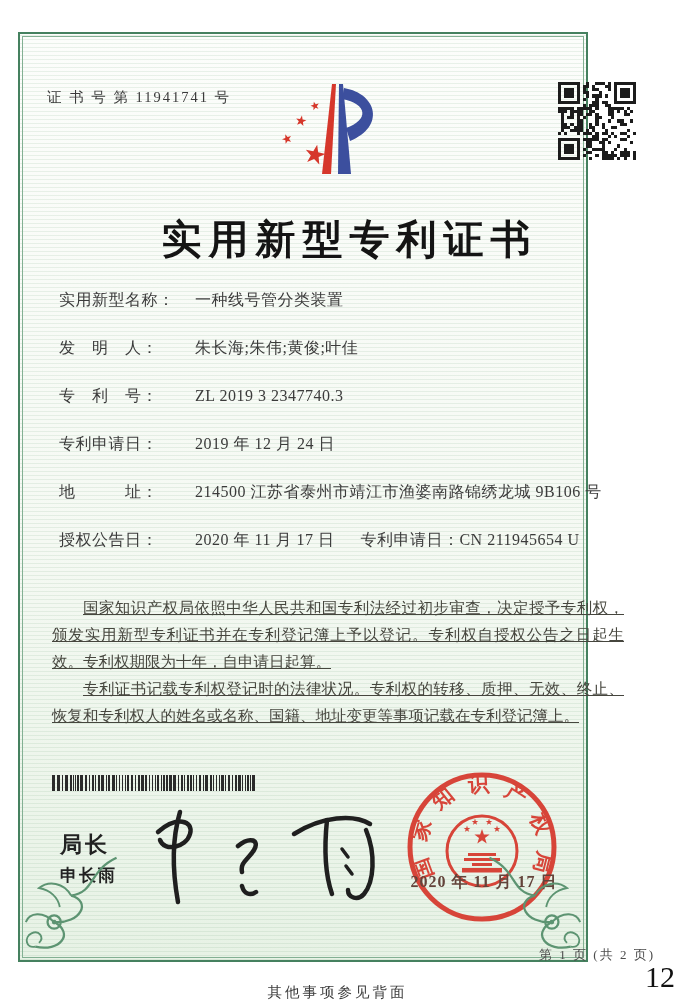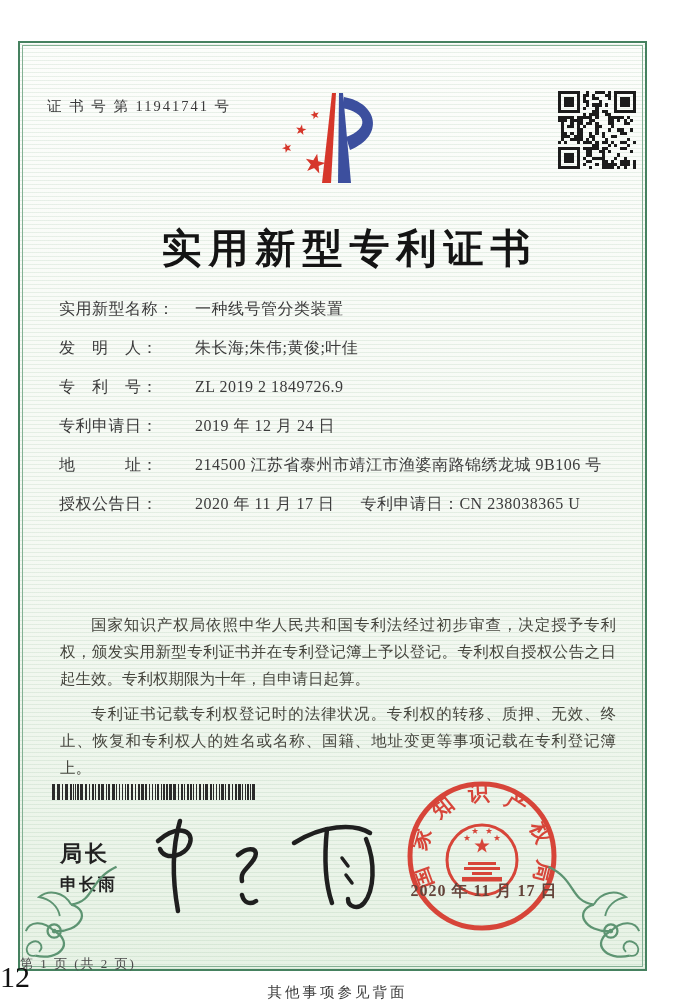--- a/index.html
+++ b/index.html
@@ -1,53 +1,53 @@
 <!DOCTYPE html>
 <html><head>
 <meta charset="utf-8">
 <style>
   html,body{margin:0;padding:0;}
   body{width:675px;height:1000px;background:#ffffff;position:relative;overflow:hidden;
        font-family:"Liberation Serif", serif;}
   .page{position:absolute;inset:0;}
   
-  .frame{position:absolute;left:18px;top:41px;width:629px;height:930px;box-sizing:border-box;
+  .frame{position:absolute;left:18px;top:32px;width:570px;height:930px;box-sizing:border-box;
          border:2.5px solid #45815f;
          background:
            repeating-linear-gradient(0deg, rgba(120,170,130,0.15) 0px, rgba(120,170,130,0.15) 1px, transparent 1px, transparent 4px),
            linear-gradient(180deg,#fcfdfb 0%,#f5f9f3 55%,#e7f2e5 100%);}
   .frame-inner{position:absolute;inset:2px;border:1px solid #83b093;pointer-events:none;}
   .cert-no{position:absolute;left:27px;top:54px;font-size:14.5px;letter-spacing:2px;color:#3a3a3a;}
   .logo{position:absolute;left:252px;top:44px;width:120px;height:112px;}
   .qr{position:absolute;left:538px;top:48px;width:78px;height:78px;}
   .title{position:absolute;left:0;top:166px;width:635px;margin:12px;text-align:center;
          font-size:40px;font-weight:bold;letter-spacing:7px;color:#141414;}
   .fields{position:absolute;left:39px;top:256px;width:575px;font-size:16px;color:#3b3b3b;}
-  .row{height:24px;margin-bottom:15px;white-space:nowrap;}
+  .row{height:24px;margin-bottom:24px;white-space:nowrap;}
   .lbl{display:inline-block;width:136px;letter-spacing:0.5px;}
   .val{letter-spacing:0.5px;}
   .lbl2{margin-left:26px;letter-spacing:0.5px;}
   .paras{position:absolute;left:32px;top:560px;width:572px;font-size:15.5px;line-height:27px;
          color:#46463e;text-align:justify;}
-  .paras p{margin:8px;text-indent:2em;}
+  .paras p{margin:0;text-indent:2em;text-decoration:underline;}
   .barcode{position:absolute;left:32px;top:741px;width:205px;height:16px;}
   .signer-title{position:absolute;left:40px;top:796px;font-size:22px;font-weight:bold;color:#222;
                 letter-spacing:3px;font-family:"Liberation Sans", sans-serif;}
   .signer-name{position:absolute;left:40px;top:830px;font-size:17px;font-weight:bold;color:#222;
                letter-spacing:2px;font-family:"Liberation Sans", sans-serif;text-align:center;}
   .signature{position:absolute;left:122px;top:760px;width:250px;height:115px;}
   .seal{position:absolute;left:382px;top:731px;width:160px;height:160px;opacity:0.92;}
   .seal-date{position:absolute;left:384px;top:838px;width:160px;text-align:center;font-size:16px;
              color:#63433a;letter-spacing:1px;font-weight:bold;}
-  .footer-page{position:absolute;left:0;top:912px;width:635px;text-align:left;font-size:13px;
+  .footer-page{position:absolute;left:0;top:912px;width:635px;text-align:right;font-size:13px;
                color:#4c4c4c;letter-spacing:2px;}
   .corner{position:absolute;width:104px;height:104px;bottom:2px;}
   .corner-left{left:2px;}
   .corner-right{right:2px;transform:scaleX(-1);}
-  .page-num{position:absolute;left:0;top:962px;width:675px;text-align:left;font-size:30px;
+  .page-num{position:absolute;left:0;top:962px;width:675px;text-align:right;font-size:30px;
             color:#111;line-height:1;}
   .back-note{position:absolute;left:0;top:983px;width:675px;text-align:center;font-size:14.5px;
              color:#3c3c3c;letter-spacing:3px;}
 </style>
 </head>
 <body>
 
 <div class="page">
   <div class="frame">
     <div class="frame-inner"></div>
@@ -285,32 +285,32 @@
     <div class="fields" id="fields">
   <div class="row">
     <span class="lbl">实用新型名称：</span><span class="val">一种线号管分类装置</span>
   </div>
 
   <div class="row">
     <span class="lbl">发　明　人：</span><span class="val">朱长海;朱伟;黄俊;叶佳</span>
   </div>
 
   <div class="row">
-    <span class="lbl">专　利　号：</span><span class="val">ZL 2019 2 1849726.9</span>
+    <span class="lbl">专　利　号：</span><span class="val">ZL 2019 3 2347740.3</span>
   </div>
 
   <div class="row">
     <span class="lbl">专利申请日：</span><span class="val">2019 年 12 月 24 日</span>
   </div>
 
 
   <div class="row">
     <span class="lbl">地　　　址：</span><span class="val">214500 江苏省泰州市靖江市渔婆南路锦绣龙城 9B106 号</span>
   </div>
-<div class="row"><span class="lbl">授权公告日：</span><span class="val">2020 年 11 月 17 日</span><span class="lbl2">专利申请日：</span><span class="val">CN 238038365 U</span></div>
+<div class="row"><span class="lbl">授权公告日：</span><span class="val">2020 年 11 月 17 日</span><span class="lbl2">专利申请日：</span><span class="val">CN 211945654 U</span></div>
       </div>
 
     <div class="paras" id="paras">
         <p>国家知识产权局依照中华人民共和国专利法经过初步审查，决定授予专利权，颁发实用新型专利证书并在专利登记簿上予以登记。专利权自授权公告之日起生效。专利权期限为十年，自申请日起算。</p>
         <p>专利证书记载专利权登记时的法律状况。专利权的转移、质押、无效、终止、恢复和专利权人的姓名或名称、国籍、地址变更等事项记载在专利登记簿上。</p>
       </div>
 
     <svg class="barcode" viewBox="0 0 205 16" preserveAspectRatio="none">
       <g id="barcode-bars" fill="#2b2b2b">
           <rect x="0" y="0" width="3" height="16"></rect>

